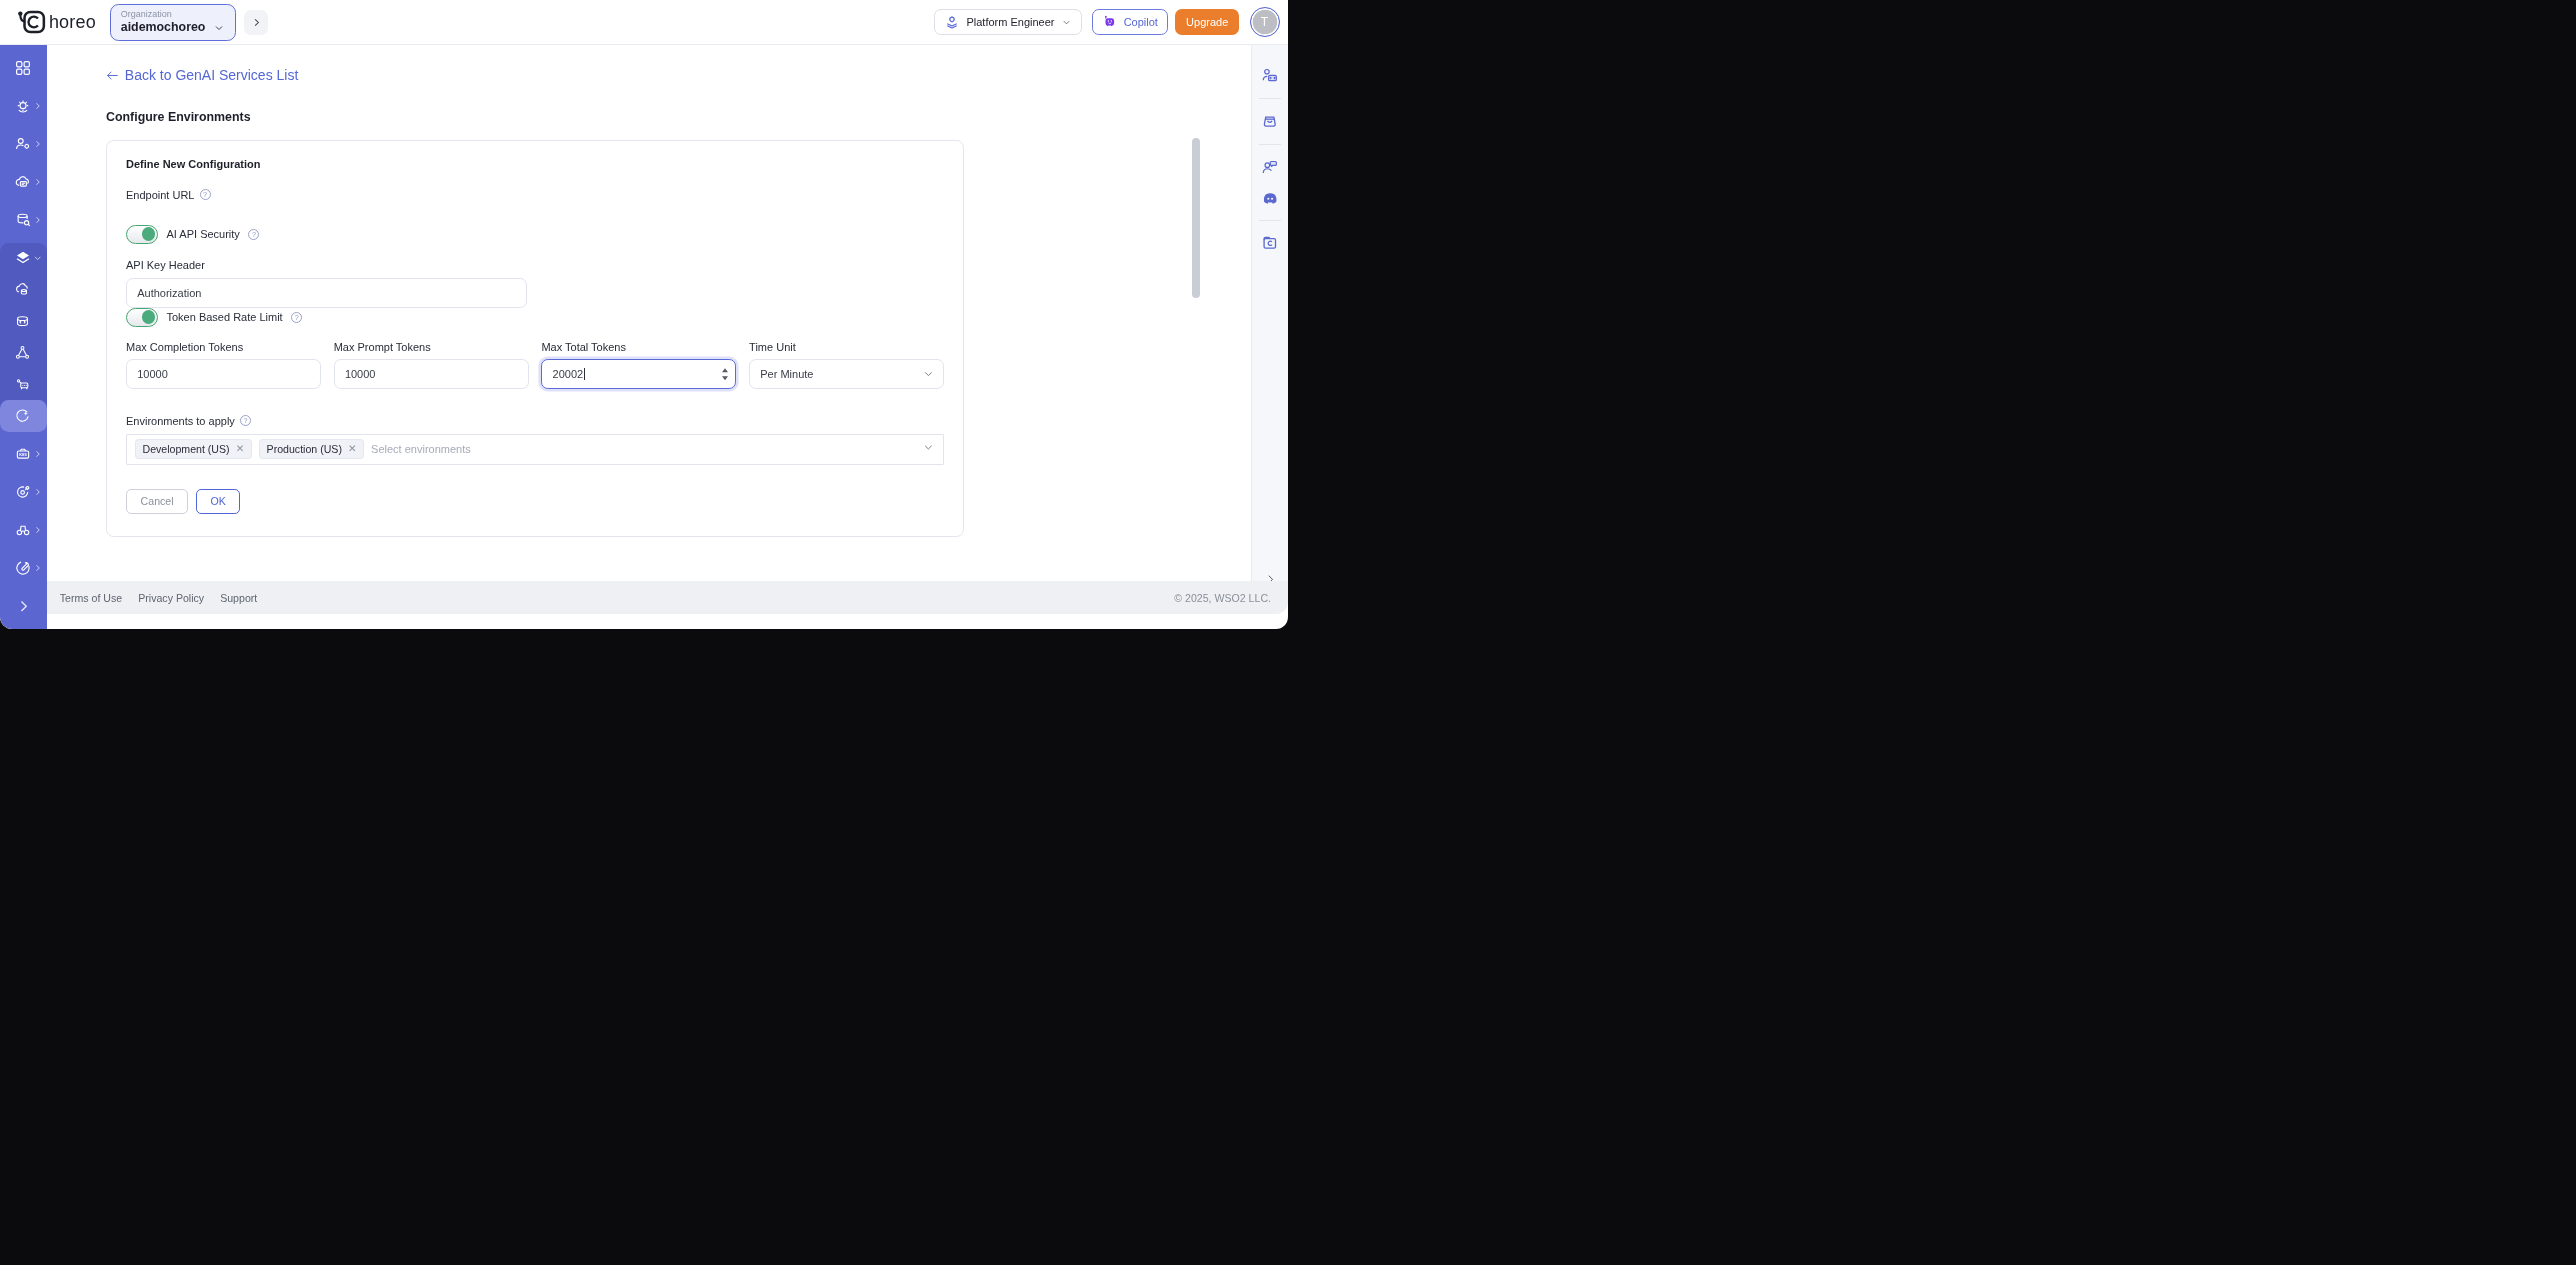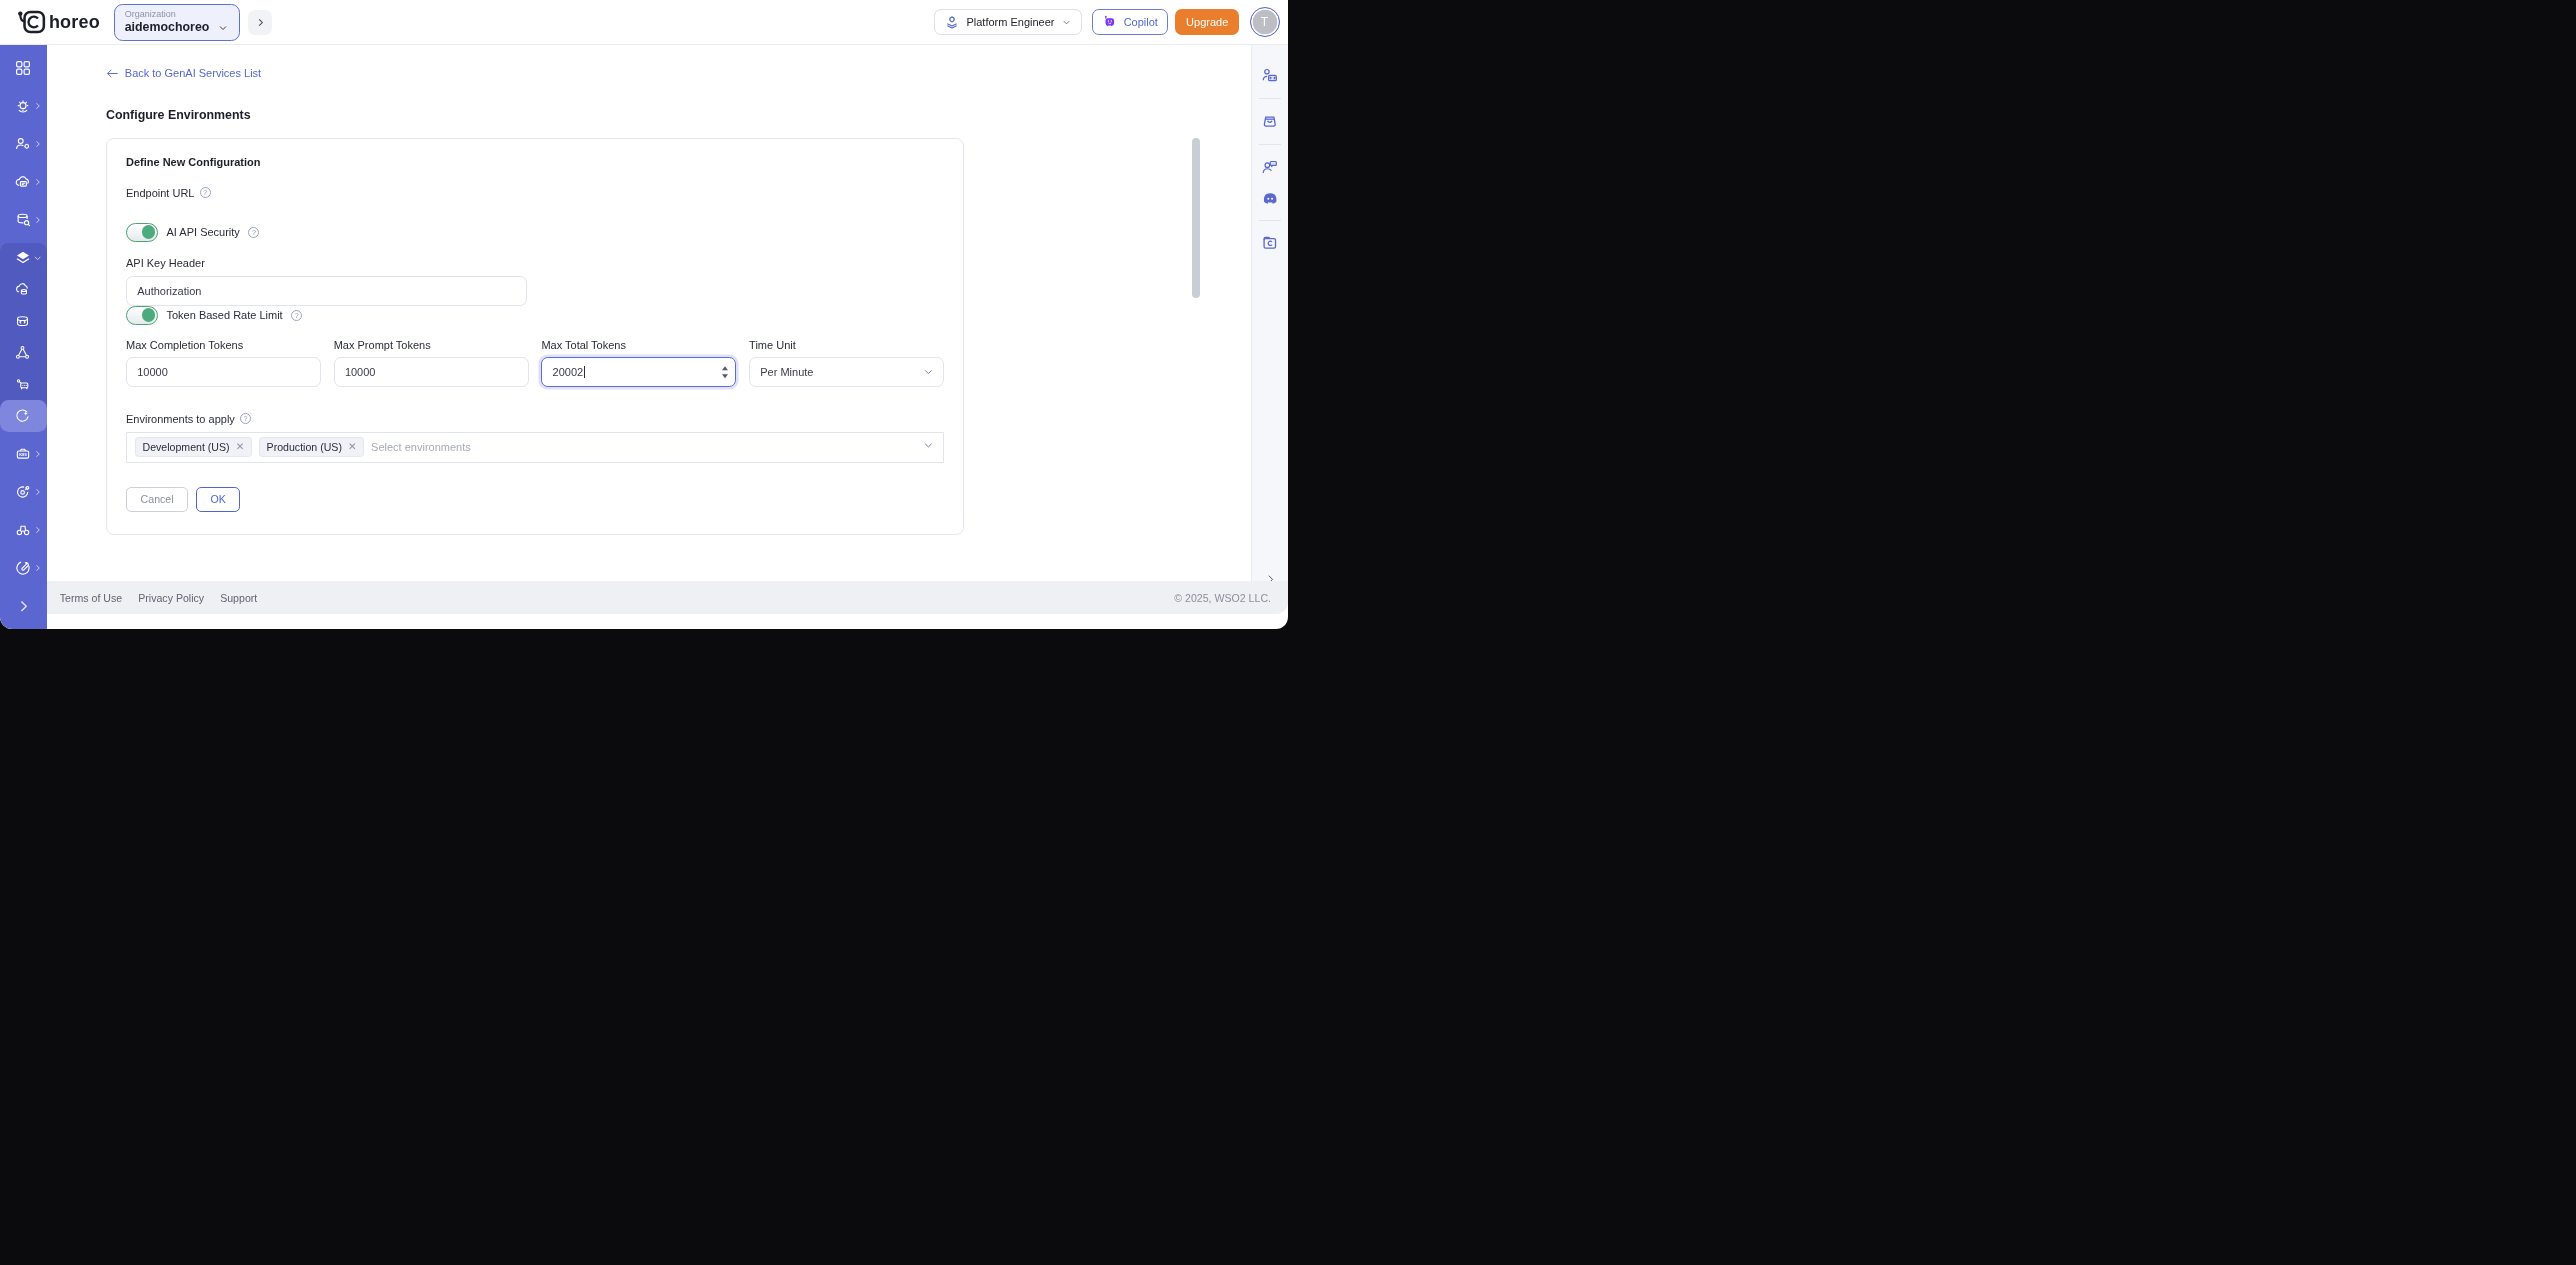--- a/index.html
+++ b/index.html
@@ -3,21 +3,21 @@
 <meta charset="utf-8">
 <style>
   * { margin:0; padding:0; box-sizing:border-box; }
   html,body { width:1288px; height:633px; }
   body { background:#0b0b0d; font-family:"Liberation Sans", sans-serif; position:relative; overflow:hidden; }
   .app { position:absolute; top:0; left:0; width:1288px; height:629px; background:#fff; border-radius:0 0 12px 12px; overflow:hidden; }
 
   
   .topbar { position:absolute; top:0; left:0; right:0; height:45px; background:#fff; border-bottom:0.9px solid #e9ebf1; display:flex; align-items:center; }
   .logo { display:flex; align-items:center; margin-left:13.6px; }
-  .logo-word { font-size:18px; font-weight:700; color:#1d1f29; letter-spacing:0.2px; margin-left:-1.7px; }
+  .logo-word { font-size:18px; font-weight:400; color:#1d1f29; letter-spacing:0.2px; margin-left:-1.7px; }
   .org-box { margin-left:13.6px; width:126px; height:37px; background:#eef0fc; border:0.9px solid #5f6fd8; border-radius:8.5px; padding:4.3px 8.5px 3.4px 10.2px; display:flex; flex-direction:column; justify-content:center; cursor:pointer; }
   .org-label { font-size:9px; color:#8d93a5; line-height:11px; }
   .org-value-row { display:flex; align-items:center; gap:7.7px; }
   .org-value { font-size:12.4px; font-weight:700; color:#1d1f29; line-height:15.3px; }
   .sq-btn { margin-left:8.5px; width:24px; height:25px; background:#f2f3f6; border:none; border-radius:6.8px; display:flex; align-items:center; justify-content:center; cursor:pointer; }
   .topbar-right { margin-left:auto; display:flex; align-items:center; margin-right:8.5px; }
   .role-box { display:flex; align-items:center; gap:6.8px; height:25.6px; padding:0 8.5px; border:0.9px solid #dddfe7; border-radius:6.8px; background:#fff; cursor:pointer; }
   .role-text { font-size:11px; color:#23252f; }
   .copilot-btn { margin-left:10.2px; height:25.6px; padding:0 9.4px; display:flex; align-items:center; gap:6px; border:0.9px solid #6b7be0; border-radius:6.8px; background:#fff; color:#5567d5; font-size:11px; cursor:pointer; }
   .upgrade-btn { margin-left:6.8px; height:25.6px; padding:0 11px; border:none; border-radius:6.8px; background:#ea7e2c; color:#fff; font-size:11px; display:flex; align-items:center; cursor:pointer; }
@@ -41,21 +41,21 @@
   .rail-expand { position:absolute; bottom:10.2px; left:0; width:37px; display:flex; justify-content:center; cursor:pointer; color:#4a4e59; }
 
   
   .footer { position:absolute; left:47px; right:0; bottom:15px; height:33px; background:#eef0f4; border-bottom-right-radius:12px; display:flex; align-items:center; padding:0 17px 0 12.8px; }
   .footer a { font-size:10.6px; color:#5f6470; text-decoration:none; margin-right:16px; cursor:pointer; }
   .copyright { margin-left:auto; font-size:10.6px; color:#8a8f9a; }
 
   
   .content { position:absolute; top:45px; left:47px; right:37px; bottom:33px; background:#fff; overflow:hidden; }
   .scroll-thumb { position:absolute; top:93px; right:51px; width:7.7px; height:160px; background:#c9cdd6; border-radius:4.3px; cursor:pointer; }
-  .back-link { display:inline-flex; align-items:center; gap:6px; margin:22px 0 0 59px; color:#5567d5; font-size:11px; cursor:pointer; text-decoration:none; }
+  .back-link { display:inline-flex; align-items:center; gap:6px; margin:22px 0 0 59px; color:#5567d5; font-size:14px; cursor:pointer; text-decoration:none; }
   .page-title { margin:26.4px 0 0 59px; font-size:12.4px; font-weight:700; color:#1c1f29; }
   .card { margin:16px 0 0 59px; width:858px; border:0.9px solid #e3e6ee; border-radius:7.7px; background:#fff; padding:17px 19px 22px 19px; }
   .section-title { font-size:11px; font-weight:700; color:#1d2029; }
 
   .field-label-row { display:flex; align-items:center; gap:5.1px; }
   .field-label { font-size:11px; color:#2a2d38; }
   .help-icon { width:11px; height:11px; border:0.9px solid #99a2c7; border-radius:50%; color:#8f98c0; font-size:7.2px; display:inline-flex; align-items:center; justify-content:center; cursor:pointer; }
 
   .text-input { width:100%; height:30px; border:0.9px solid #e1e4ec; border-radius:6.8px; padding:0 10.2px; font-size:11px; color:#3a3d47; font-family:"Liberation Sans", sans-serif; background:#fff; outline:none; }
   .input-wrap { position:relative; }

